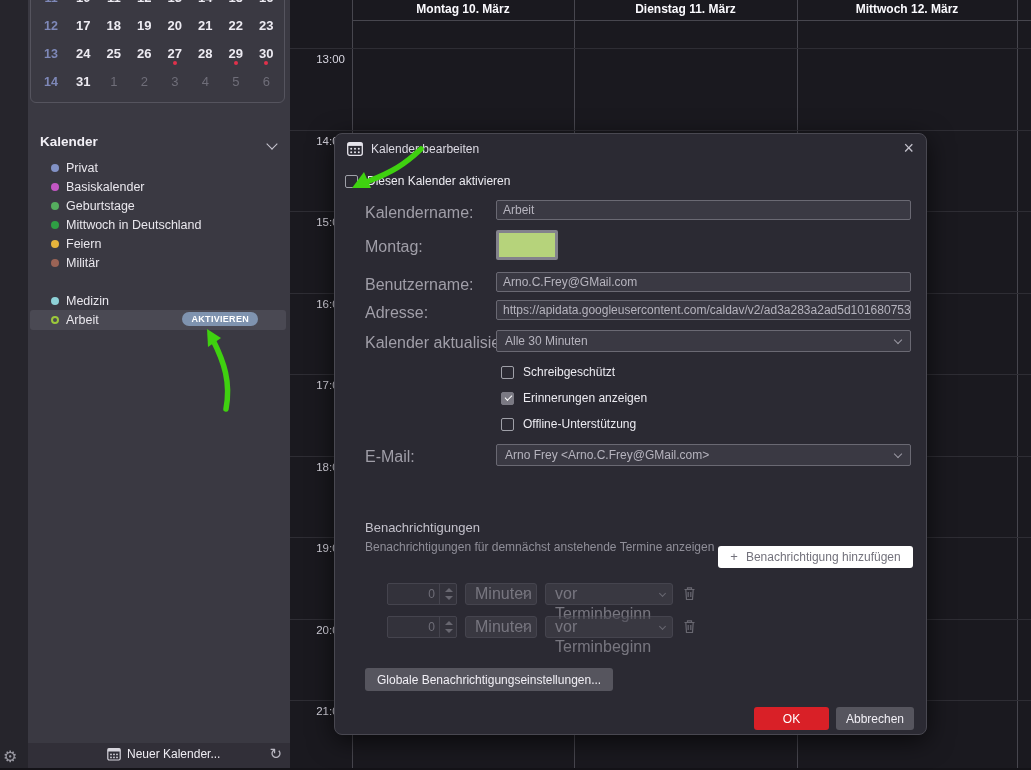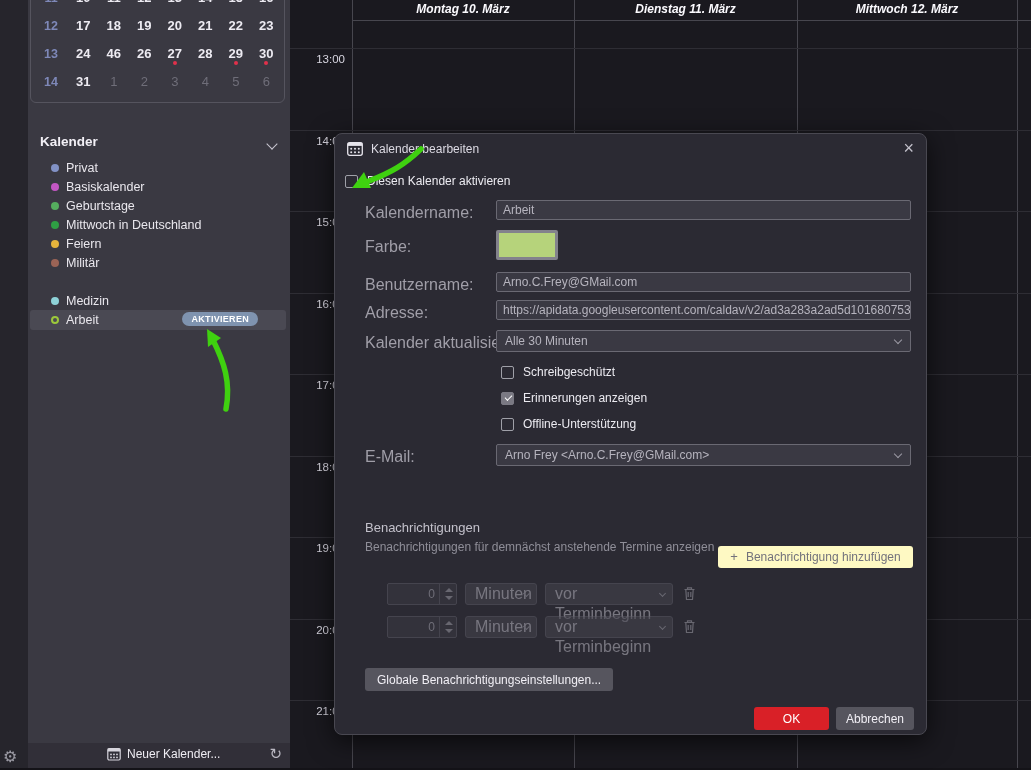--- a/index.html
+++ b/index.html
@@ -5,21 +5,21 @@
   * { margin:0; padding:0; box-sizing:border-box; }
   html,body { width:1031px; height:770px; overflow:hidden; background:#1a191f;
     font-family:"Liberation Sans", sans-serif; }
   #app { position:relative; width:1031px; height:770px; overflow:hidden; }
 
   
   .calview { position:absolute; left:290px; top:0; width:741px; height:770px; background:#1a191f; z-index:0; }
   .cal-vline { position:absolute; top:0; bottom:0; width:1px; background:#47464e; }
   .cal-hline { position:absolute; left:0; right:0; height:1px; background:#2e2d34; }
   .cal-headline { position:absolute; top:20px; left:62px; right:0; height:1px; background:#47464e; }
-  .day-header { position:absolute; top:2px; height:17px; color:#fbfafe; font-size:12px; font-weight:bold; text-align:center;font-style:italic; }
+  .day-header { position:absolute; top:2px; height:17px; color:#fbfafe; font-size:12px; font-weight:bold; text-align:center; }
   .time-label { position:absolute; left:0; width:57px; text-align:right; padding-right:2px;
     color:#d8d6e0; font-size:11.5px; }
 
   
   .leftrail { position:absolute; left:0; top:0; width:28px; height:770px; background:#26252c; z-index:2; }
   .gear { position:absolute; left:3px; bottom:4px; font-size:16px; color:#9a99a3; cursor:pointer; }
 
   
   .sidebar { position:absolute; left:28px; top:0; width:262px; height:770px; background:#3a3942; z-index:2; }
   .minical { position:absolute; left:2px; top:-48px; width:255px; height:151px;
@@ -74,21 +74,21 @@
   .cb.checked { background:#7a7983; border-color:#7a7983; }
   .cb.checked::after { content:""; position:absolute; left:2.5px; top:2.5px; width:6px; height:3px;
     border-left:1.8px solid #fff; border-bottom:1.8px solid #fff; transform:rotate(-45deg); }
   .cb-label { color:#ecebf1; font-size:12px; }
 
   .swatch { position:absolute; left:161px; top:96px; width:62px; height:30px;
     border:3px solid #83828c; border-radius:2px; cursor:pointer; }
 
   .sect-title { position:absolute; left:30px; top:386px; color:#c3c1cb; font-size:13px; }
   .sect-desc { position:absolute; left:30px; top:404px; width:350px; color:#8f8e98; font-size:12px; line-height:18px; }
-  .add-btn { position:absolute; left:383px; top:412px; width:195px; height:22px; background:#fef9c3;
+  .add-btn { position:absolute; left:383px; top:412px; width:195px; height:22px; background:#ffffff;
     border:none; border-radius:3px; color:#73727c; font-size:12px; text-align:center; line-height:22px; }
   .add-btn .plus { margin-right:8px; font-size:13px; }
 
   .notif-row { position:absolute; left:0; width:100%; height:22px; opacity:.55; }
   .num-box { position:absolute; left:52px; top:0; width:70px; height:22px; background:#3a3943;
     border:1px solid #5c5b65; border-radius:2px; display:flex; }
   .num-val { flex:1; color:#a5a4ae; font-size:12px; line-height:20px; text-align:right; padding-right:4px; }
   .spin { width:17px; border-left:1px solid #5c5b65; position:relative; cursor:pointer; }
   .spin::before { content:""; position:absolute; left:4.5px; top:4px; border-left:4px solid transparent;
     border-right:4px solid transparent; border-bottom:4px solid #9a99a3; }
@@ -169,21 +169,21 @@
         <span class="mc-day">18</span>
         <span class="mc-day">19</span>
         <span class="mc-day">20</span>
         <span class="mc-day">21</span>
         <span class="mc-day">22</span>
         <span class="mc-day">23</span>
       </div>
       <div class="mc-row" style="top:87px">
         <span class="mc-week">13</span>
         <span class="mc-day">24</span>
-        <span class="mc-day">46</span>
+        <span class="mc-day">25</span>
         <span class="mc-day">26</span>
         <span class="mc-day"><span>27</span><i class="mc-dot" style="background-color: rgb(224, 49, 75);"></i></span>
         <span class="mc-day">28</span>
         <span class="mc-day"><span>29</span><i class="mc-dot" style="background-color: rgb(224, 49, 75);"></i></span>
         <span class="mc-day"><span>30</span><i class="mc-dot" style="background-color: rgb(224, 49, 75);"></i></span>
       </div>
       <div class="mc-row" style="top:115px">
         <span class="mc-week">14</span>
         <span class="mc-day">31</span>
         <span class="mc-day muted">1</span>
@@ -269,21 +269,21 @@
     </div>
 
     <div class="cb-row" style="left:10px;top:40px">
       <span class="cb"></span>
       <span class="cb-label">Diesen Kalender aktivieren</span>
     </div>
 
     <div class="dlg-label" style="top:70px">Kalendername:</div>
     <div class="txt" style="top:66px">Arbeit</div>
 
-    <div class="dlg-label" style="top:104px">Farbe:</div>
+    <div class="dlg-label" style="top:104px">Montag:</div>
     <div class="swatch" style="background-color: rgb(182, 211, 123);"></div>
 
     <div class="dlg-label" style="top:142px">Benutzername:</div>
     <div class="txt" style="top:138px">Arno.C.Frey@GMail.com</div>
 
     <div class="dlg-label" style="top:170px">Adresse:</div>
     <div class="txt" style="top:166px">https://apidata.googleusercontent.com/caldav/v2/ad3a283a2ad5d1016807535</div>
 
     <div class="dlg-label" style="top:200px">Kalender aktualisieren:</div>
     <div class="sel" style="top:196px">

